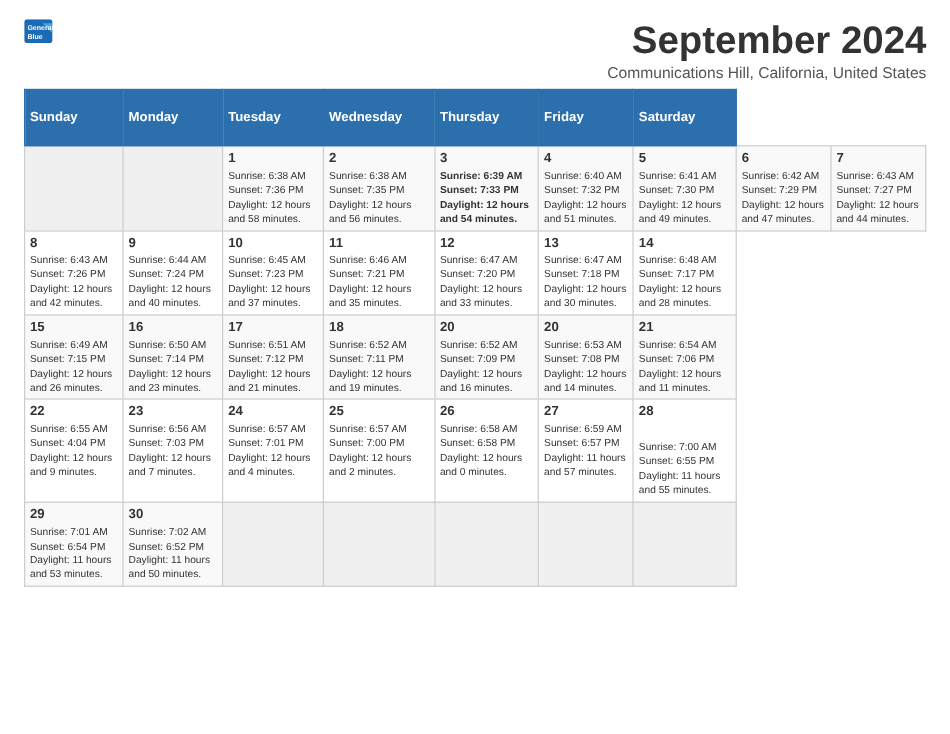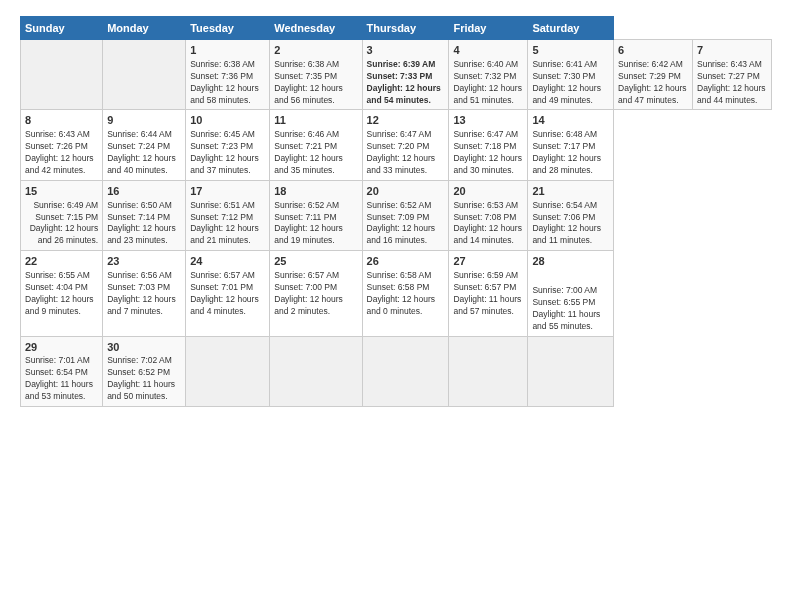--- a/index.html
+++ b/index.html
@@ -46,21 +46,21 @@
       margin-top: 2px;
     }
     .calendar {
       width: 100%;
       border-collapse: collapse;
       font-size: 9.5px;
     }
     .calendar thead tr th {
       background: #2c6fad;
       color: #fff;
-      padding: 5px 4px;
+      padding: 17px 4px;
       text-align: left;
       font-size: 11px;
       font-weight: bold;
       border: 1px solid #2c6fad;
     }
     .calendar tbody tr td {
       border: 1px solid #ccc;
       vertical-align: top;
       padding: 3px 4px;
       min-height: 70px;
@@ -85,20 +85,34 @@
       line-height: 1.4;
     }
     .empty-cell {
       background: #f0f0f0 !important;
     }
   </style>
 </head>
 <body>
 
 <div class="page">
+  <div class="header">
+    <div class="logo">
+      <svg class="logo-icon" viewBox="0 0 28 24">
+        <rect x="0" y="0" width="28" height="24" rx="3" fill="#1a6bb5"></rect>
+        <polygon points="18,4 28,4 28,14" fill="#4ca3e0"></polygon>
+        <text x="3" y="11" font-size="7" font-weight="bold" fill="white" font-family="Arial">General</text>
+        <text x="3" y="20" font-size="7" font-weight="bold" fill="white" font-family="Arial">Blue</text>
+      </svg>
+    </div>
+    <div class="title-block">
+      <div class="main-title">September 2024</div>
+      <div class="subtitle">Communications Hill, California, United States</div>
+    </div>
+  </div>
 
   <table class="calendar">
     <thead>
       <tr>
         <th>Sunday</th>
         <th>Monday</th>
         <th>Tuesday</th>
         <th>Wednesday</th>
         <th>Thursday</th>
         <th>Friday</th>
@@ -206,21 +220,21 @@
             <span class="day-num">14</span>
             <div class="day-info" style="white-space: pre-line;">Sunrise: 6:48 AM
 Sunset: 7:17 PM
 Daylight: 12 hours
 and 28 minutes.</div>
           </td>
         </tr>
         <tr>
           <td>
             <span class="day-num">15</span>
-            <div class="day-info" style="white-space: pre-line; text-align: right;">Sunrise: 6:49 AM
+            <div class="day-info" style="white-space: pre-line;">Sunrise: 6:49 AM
 Sunset: 7:15 PM
 Daylight: 12 hours
 and 26 minutes.</div>
           </td>
           <td>
             <span class="day-num">16</span>
             <div class="day-info" style="white-space: pre-line;">Sunrise: 6:50 AM
 Sunset: 7:14 PM
 Daylight: 12 hours
 and 23 minutes.</div>

